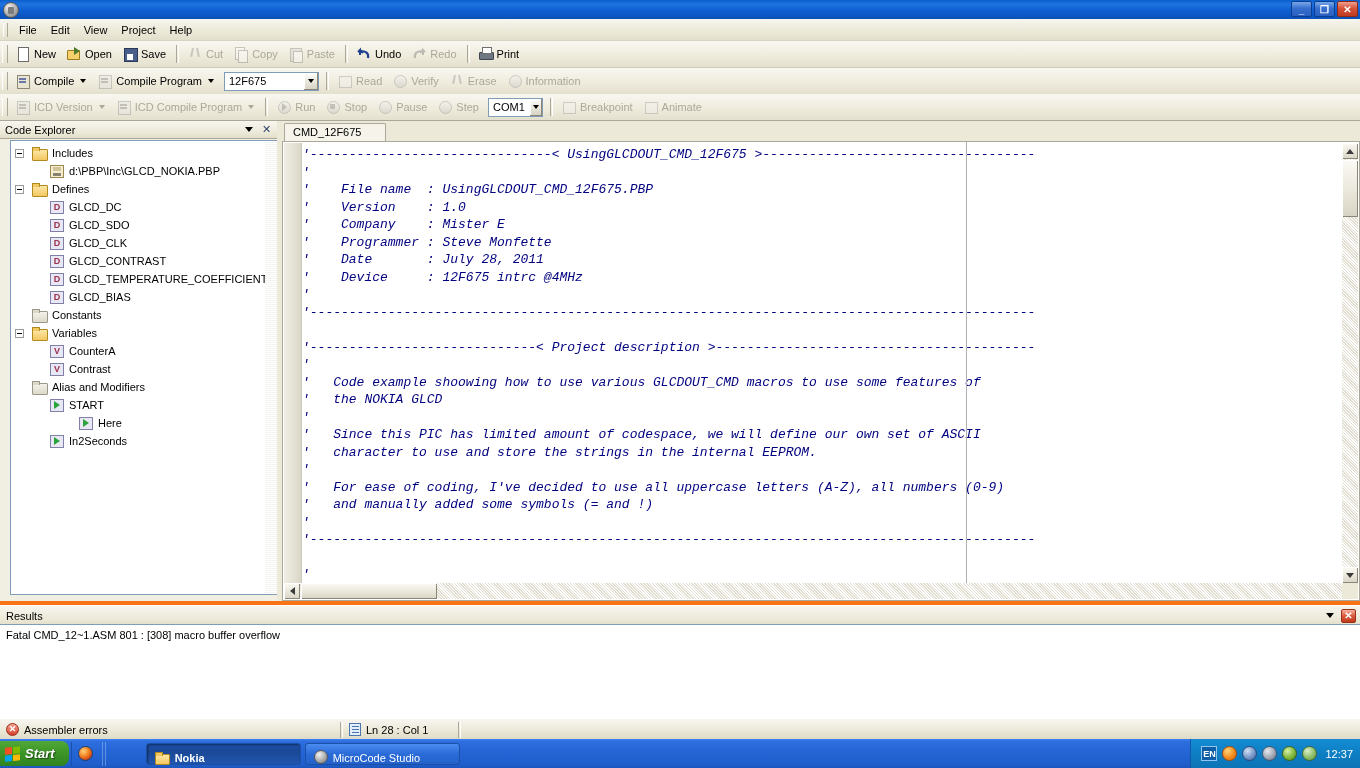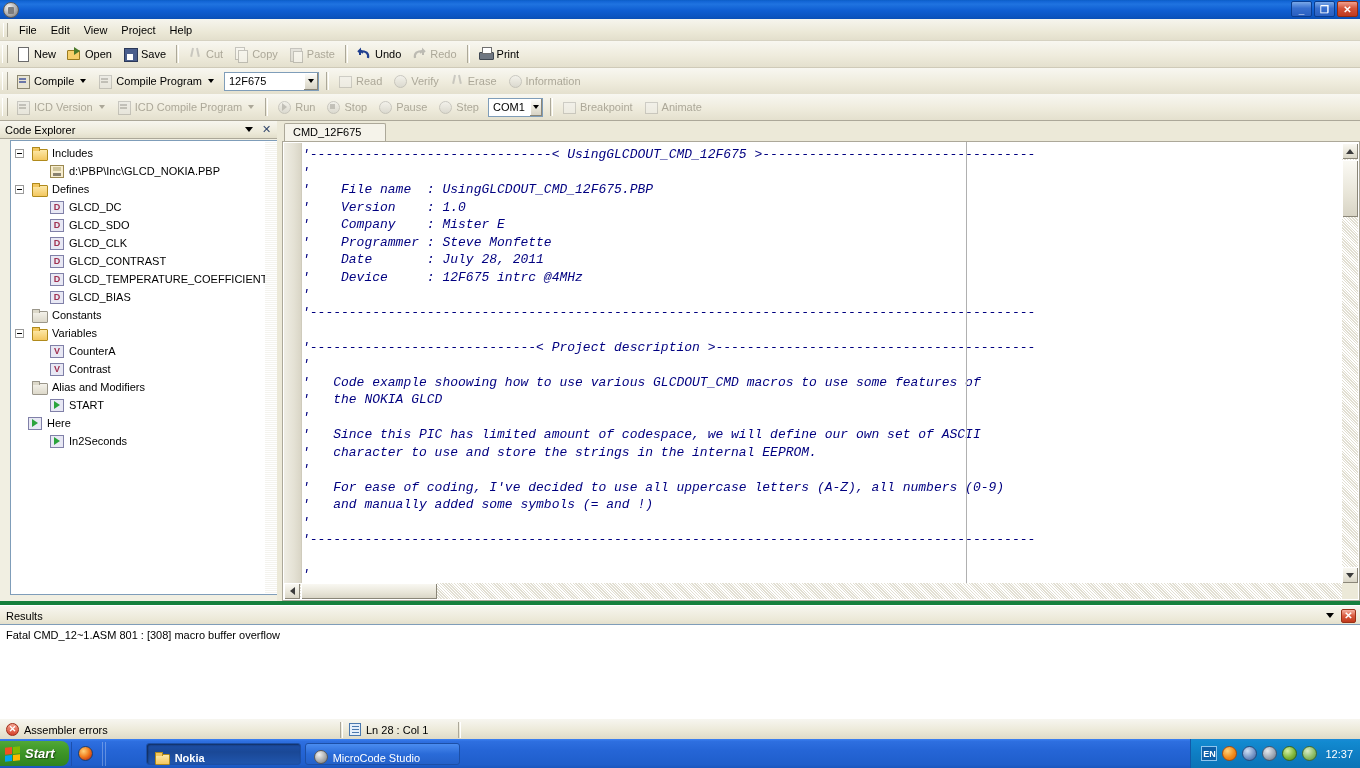--- a/index.html
+++ b/index.html
@@ -214,21 +214,21 @@
     background: #7a7a7a;
   }
   .ic-check::before {
     content: ""; position: absolute; left: 2px; top: 3px; width: 11px; height: 10px;
     background: #f2f1ea; border: 1px solid #96948a;
   }
 
   
   .main {
     position: absolute; left: 0; top: 121px; width: 1360px; height: 484px;
-    background: #15803d;
+    background: #f97316;
   }
 
   
   .explorer {
     position: absolute; left: 0; top: 0; width: 277px; height: 480px;
     background: #f1efe2;
   }
   .exp-head {
     height: 17px; display: flex; align-items: center;
     background: linear-gradient(to bottom, #f7f6ef, #ece9d8 70%, #e2deca);
@@ -815,21 +815,21 @@
               <span class="folder gray"></span>
               <span class="tlabel">Alias and Modifiers</span>
             </div>
             <div class="tnode" style="padding-left: 22px;">
               <span class="dots" style="width: 17px;"></span>
               <span class="glyph lbl">
                 <span class="tri"></span>
               </span>
               <span class="tlabel">START</span>
             </div>
-            <div class="tnode" style="">
+            <div class="tnode" style="padding-left: 22px; margin-left: 29px;">
               <span class="dots" style="width: 17px;"></span>
               <span class="glyph lbl">
                 <span class="tri"></span>
               </span>
               <span class="tlabel">Here</span>
             </div>
             <div class="tnode" style="padding-left: 22px;">
               <span class="dots" style="width: 17px;"></span>
               <span class="glyph lbl">
                 <span class="tri"></span>

